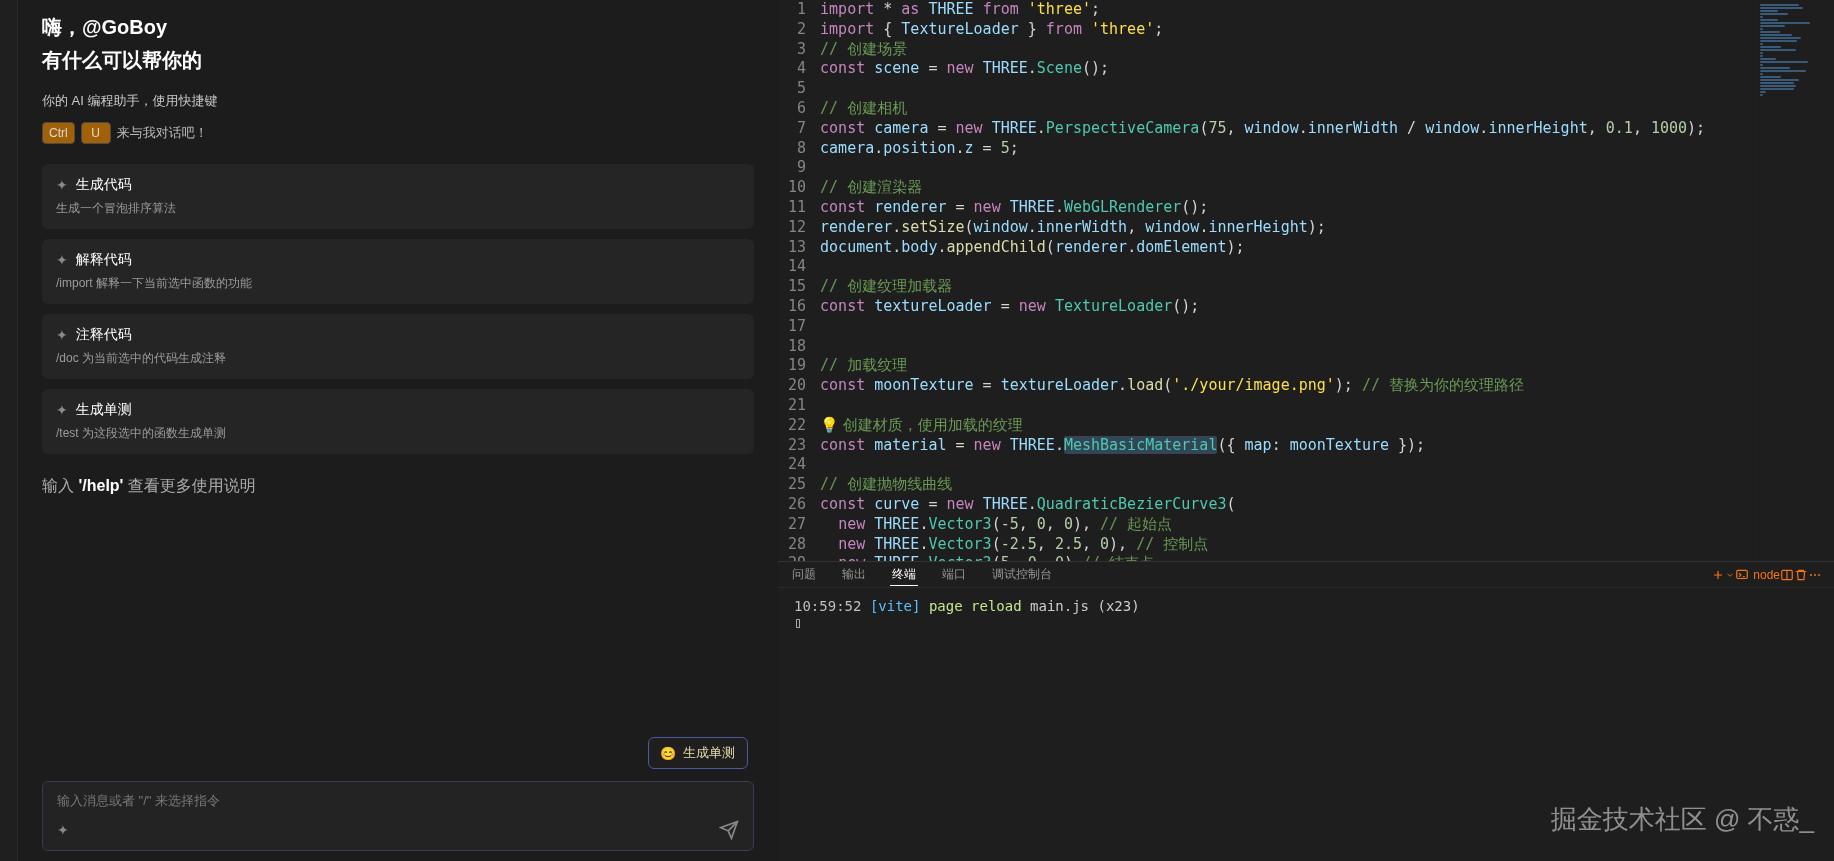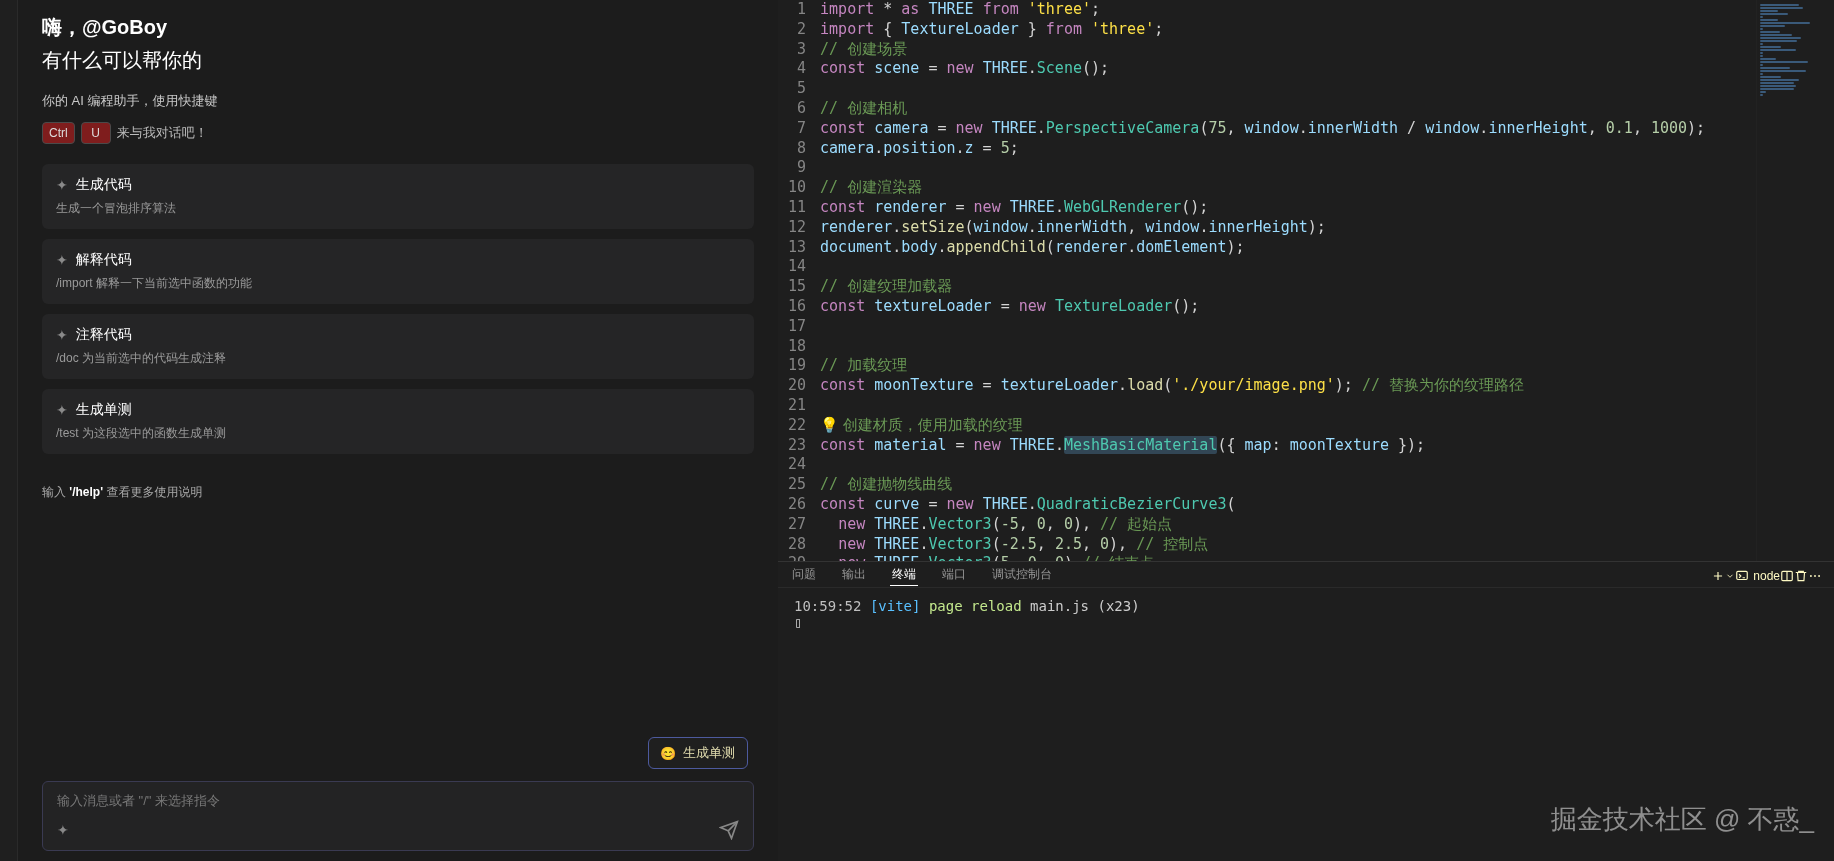--- a/index.html
+++ b/index.html
@@ -1,31 +1,31 @@
 <!DOCTYPE html>
 <html><head>
 <meta charset="utf-8">
 <style>
 *{box-sizing:border-box;margin:0;padding:0}
 html,body{width:1834px;height:861px;background:#1e1e1e;color:#cccccc;font-family:-apple-system,"Segoe UI","Microsoft YaHei",sans-serif;font-size:14px;overflow:hidden}
 .app{display:flex;height:100%}
 .activity-bar{width:18px;background:#1f1f1f;border-right:1px solid #2a2a2a}
 .ai-panel{width:760px;background:#1c1c1c;display:flex;flex-direction:column;padding:14px 24px 10px 24px;position:relative}
 .ai-title{font-size:20px;font-weight:600;color:#fff;margin-bottom:6px}
-.ai-sub{font-size:20px;font-weight:400;color:#fff;margin-bottom:18px}
+.ai-sub{font-size:20px;font-weight:700;color:#fff;margin-bottom:18px}
 .ai-desc{font-size:13px;color:#c8c8c8;margin-bottom:12px}
 .kbd-row{display:flex;align-items:center;gap:6px;margin-bottom:20px}
-.kbd{display:inline-flex;align-items:center;justify-content:center;min-width:30px;height:22px;padding:0 6px;border:1px solid #4a4a4a;border-radius:4px;background:#7f1d1d;color:#ddd;font-size:12px}
+.kbd{display:inline-flex;align-items:center;justify-content:center;min-width:30px;height:22px;padding:0 6px;border:1px solid #4a4a4a;border-radius:4px;background:#a16207;color:#ddd;font-size:12px}
 .kbd-talk{color:#bbb;font-size:13px}
 .card{background:#252526;border-radius:6px;padding:12px 14px;margin-bottom:10px;cursor:pointer}
 .card-head{display:flex;align-items:center;gap:8px;margin-bottom:6px}
 .spark{color:#8a8a8a;font-size:14px}
 .card-title{color:#fff;font-weight:400;font-size:14px}
 .card-sub{color:#9a9a9a;font-size:12px}
-.help-row{color:#aaa;font-size:12px;margin-top:20px}
+.help-row{color:#aaa;font-size:16px;margin-top:12px}
 .help-row b{color:#fff}
 .guide-btn{position:absolute;right:30px;bottom:92px;display:flex;align-items:center;gap:6px;background:#1f1f1f;border:1px solid #4d5a9e;border-radius:6px;padding:6px 12px;color:#e3deb0;font-size:13px;cursor:pointer}
 .input-wrap{margin-top:auto;border:1px solid #3a3a52;border-radius:6px;background:#232324;padding:10px 14px;display:flex;flex-direction:column;gap:10px}
 .input-wrap .ph{color:#777;font-size:13px}
 .input-foot{display:flex;justify-content:space-between;align-items:center}
 .sparkle{color:#888}
 .send{color:#888;font-size:18px}
 .editor-side{flex:1;display:flex;flex-direction:column;min-width:0;background:#1e1e1e}
 .editor-and-map{flex:1;display:flex;min-height:0}
 .editor{flex:1;display:flex;overflow:hidden;font-family:Consolas,Menlo,monospace;font-size:15px;line-height:19.8px}
@@ -37,24 +37,24 @@
 .tok-func{color:#dcdcaa}
 .tok-str{color:#fde047}
 .tok-num{color:#b5cea8}
 .tok-com{color:#6a9955}
 .tok-punc{color:#d4d4d4}
 .hl{background:rgba(70,110,140,0.5);border-radius:2px}
 .bulb{color:#ffcc00;margin-right:4px}
 .minimap{width:78px;background:#1e1e1e;border-left:1px solid #222;padding:4px 3px;overflow:hidden}
 .mm-line{height:2px;margin-bottom:1px;background:#3a5a7a;border-radius:1px}
 .terminal-area{border-top:1px solid #333;display:flex;flex-direction:column;height:300px;background:#1e1e1e}
-.term-tabs{display:flex;align-items:flex-end;padding:4px 12px;gap:22px;font-size:12px;color:#969696;border-bottom:1px solid #2a2a2a}
+.term-tabs{display:flex;align-items:center;padding:4px 12px;gap:22px;font-size:12px;color:#969696;border-bottom:1px solid #2a2a2a}
 .term-tab{cursor:pointer;padding:4px 2px}
 .term-tab.active{color:#fff;border-bottom:1px solid #fff}
-.term-right{margin-left:auto;display:flex;align-items:center;gap:0;color:#fef9c3}
+.term-right{margin-left:auto;display:flex;align-items:center;gap:0;color:#f97316}
 .term-ico{cursor:pointer;display:inline-flex;align-items:center;gap:4px}
 .term-body{padding:10px 16px;font-family:Consolas,Menlo,monospace;font-size:14px;color:#ccc}
 .term-time{color:#bfbfbf}
 .term-vite{color:#59c0ff}
 .term-cmd{color:#c3e88d}
 .watermark{position:fixed;right:20px;bottom:24px;font-size:26px;color:rgba(255,255,255,0.5);font-weight:400;pointer-events:none}
 svg{display:block}
 </style>
 </head>
 <body>

